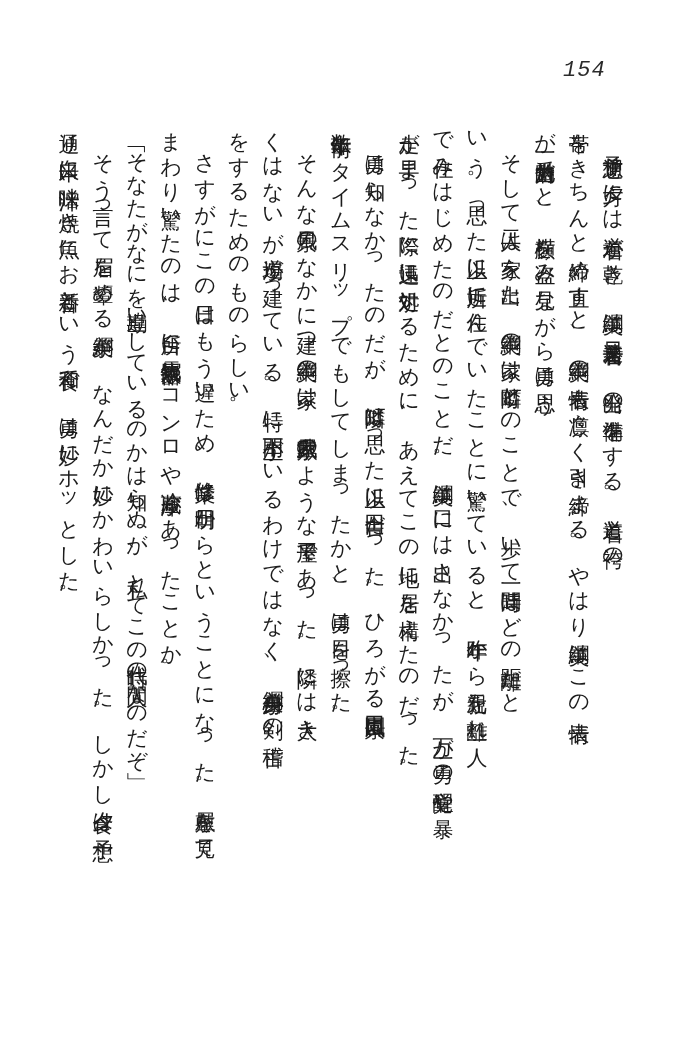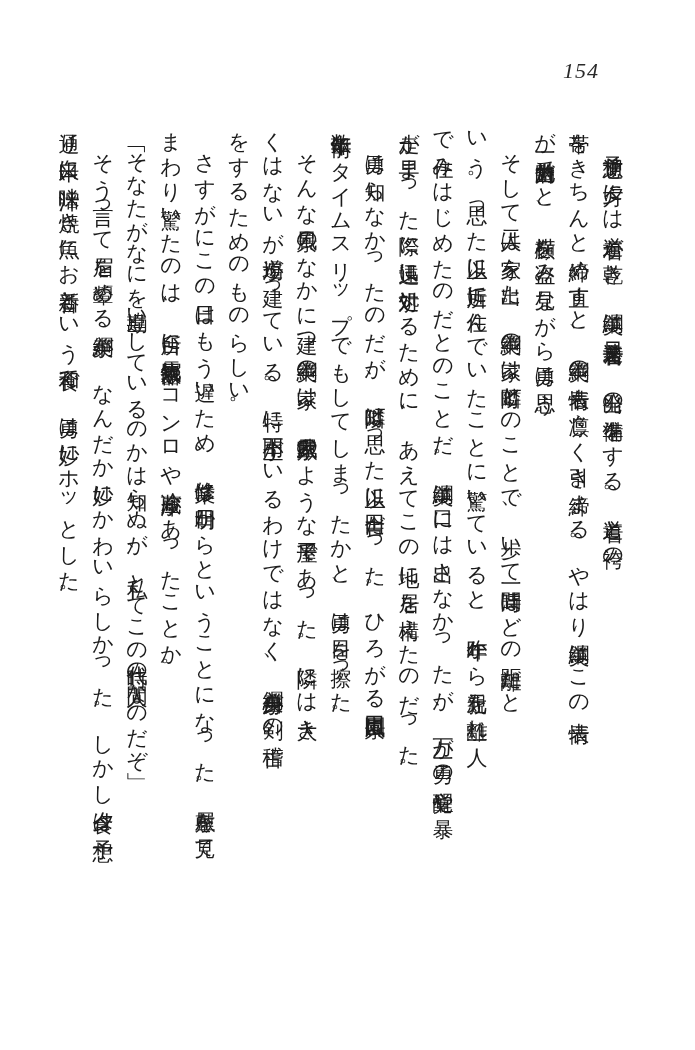--- a/index.html
+++ b/index.html
@@ -10,21 +10,21 @@
     width: 695px;
     height: 1050px;
     position: relative;
     background: #ffffff;
     overflow: hidden;
   }
   .page-number {
     position: absolute;
     top: 58px;
     left: 563px;
-    font-family: Liberation Serif, serif;
+    font-family: Liberation Mono, monospace;
     font-style: italic;
     font-size: 22px;
     color: #2a2a2a;
     letter-spacing: 1px;
   }
   .text-block {
     position: absolute;
     top: 117px;
     left: 52px;
     width: 578px;

